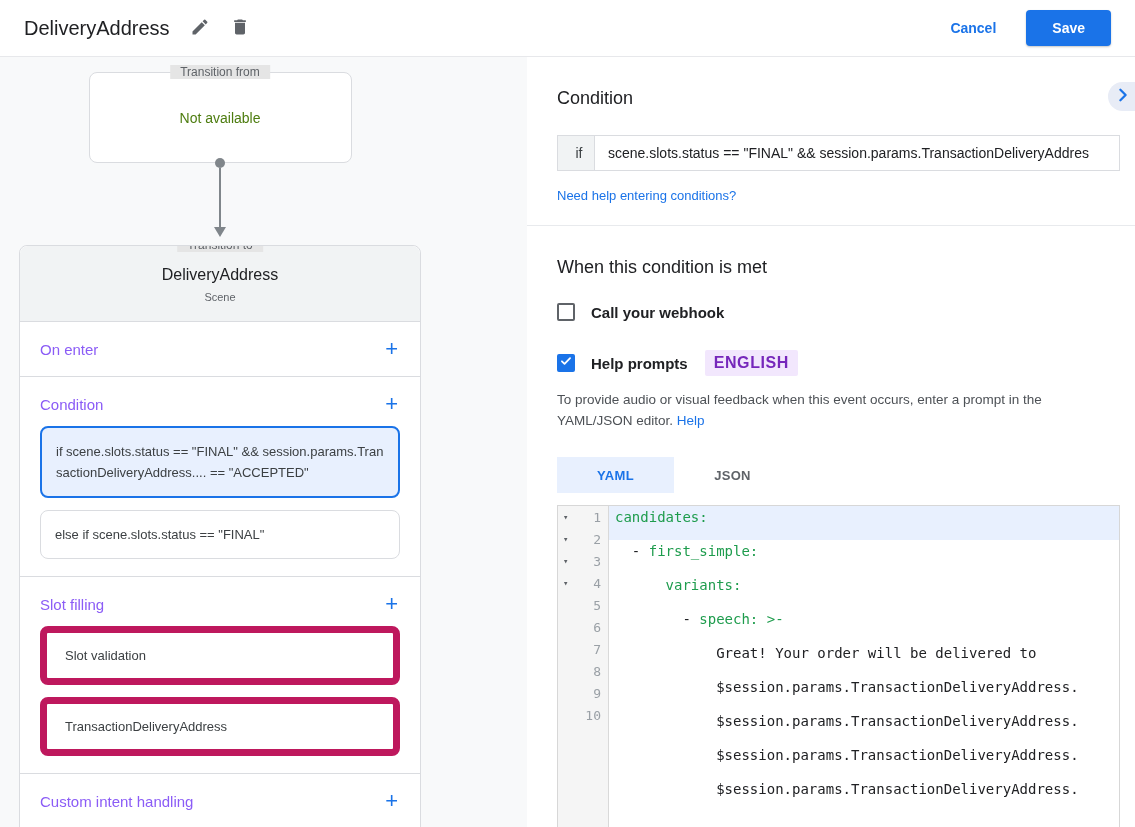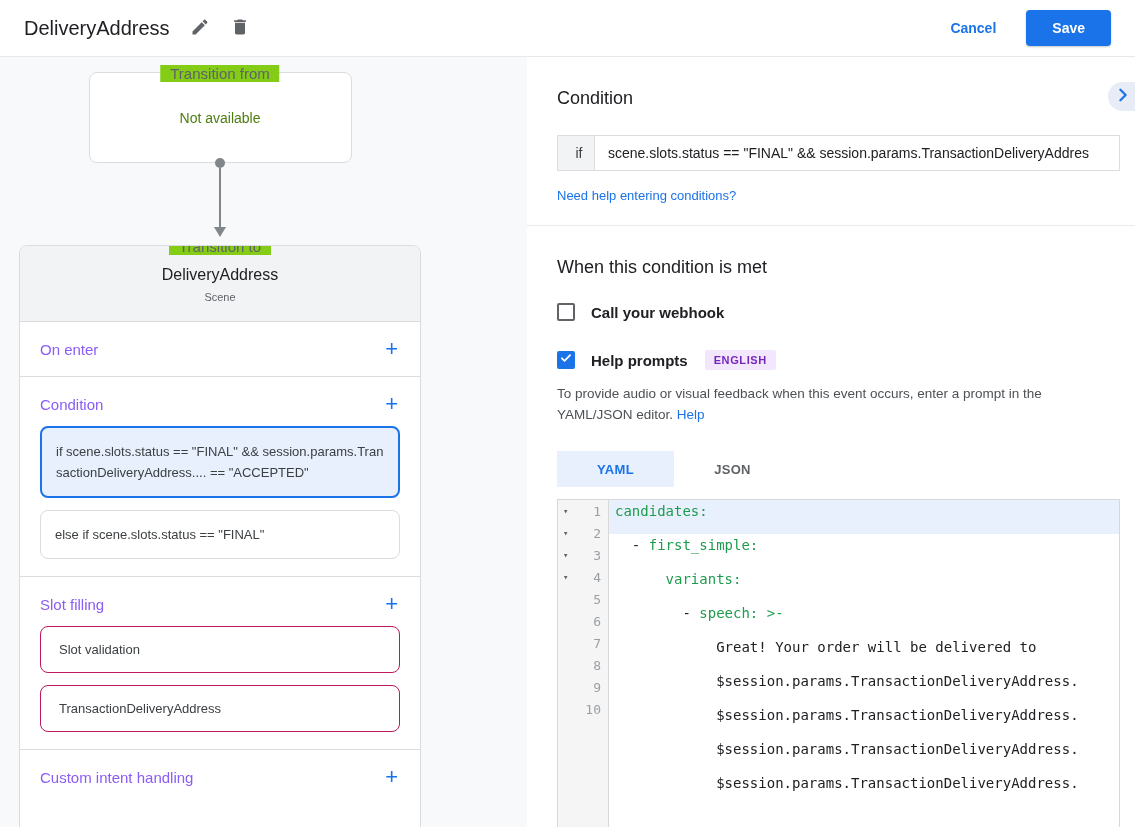--- a/index.html
+++ b/index.html
@@ -22,21 +22,21 @@
     font-family:inherit; box-shadow:0 1px 2px rgba(60,64,67,.3); }
 
   .main { display:flex; height:770px; }
 
   
   .left { width:527px; background:#f8f9fa; padding-top:15px; overflow:hidden; }
   .flow-col { width:402px; margin-left:19px; }
   .legend-box { position:relative; background:#fff; border:1px solid #dadce0;
     border-radius:8px; }
   .legend { position:absolute; top:-8px; left:50%; transform:translateX(-50%);
-    background:#84cc16; padding:0 10px; font-size:15px; color:#5f6368;
+    background:#e5e5e5; padding:0 10px; font-size:12px; color:#5f6368;
     white-space:nowrap; }
   .from-box { width:263px; height:91px; margin:0 auto; display:flex;
     align-items:center; justify-content:center; }
   .from-value { font-size:14px; color:#4d7c0f; }
   .connector { width:263px; margin:0 auto; height:82px; position:relative; }
   .connector .dot { position:absolute; left:50%; top:-5px; margin-left:-5px;
     width:10px; height:10px; border-radius:50%; background:#80868b; }
   .connector .vline { position:absolute; left:50%; top:5px; margin-left:-1px;
     width:2px; height:60px; background:#80868b; }
   .connector .ahead { position:absolute; left:50%; top:64px; margin-left:-6px;
@@ -51,21 +51,21 @@
   .sec { border-bottom:1px solid #dadce0; padding:17px 20px; }
   .sec:last-child { border-bottom:none; }
   .sec-head { display:flex; align-items:center; justify-content:space-between; }
   .sec-label { font-size:15px; color:#8b5cf6; }
   .plus-btn { border:none; background:none; color:#1a73e8; font-size:22px;
     font-weight:300; line-height:20px; cursor:pointer; padding:0 2px; }
   .cond-box { border:1px solid #dadce0; border-radius:8px; background:#fff;
     padding:13px 14px; font-size:13px; line-height:21px; color:#3c4043;
     margin-top:12px; word-break:break-all; cursor:pointer; }
   .cond-box.selected { background:#e8f0fe; border:2px solid #1a73e8; }
-  .slot-box { border:1px solid #be185d; border-radius:8px; background:#fff;
+  .slot-box { border:7px solid #be185d; border-radius:8px; background:#fff;
     padding:15px 18px; font-size:13px; color:#3c4043; margin-top:12px;
     cursor:pointer; }
 
   
   .right { flex:1; background:#fff; position:relative; }
   .rp-pad { padding-left:30px; width:593px; }
   .rp-title { font-size:18px; font-weight:normal; color:#202124; }
   .sec1 { padding-top:31px; }
   .collapse-btn { position:absolute; right:0; top:25px; width:27px; height:29px;
     background:#e8ecf6; border:none; border-radius:15px 0 0 15px; cursor:pointer;
@@ -81,21 +81,21 @@
   .divider { border:none; border-top:1px solid #e8eaed; margin-top:21px; }
   .sec2 { padding-top:31px; }
   .chk-row { display:flex; align-items:center; margin-top:25px; }
   .chk-row + .chk-row { margin-top:29px; }
   .checkbox { width:18px; height:18px; border:2px solid #5f6368; border-radius:2px;
     background:#fff; cursor:pointer; flex:none; }
   .checkbox.checked { background:#1a73e8; border-color:#1a73e8; display:flex;
     align-items:center; justify-content:center; }
   .chk-label { font-size:15px; font-weight:bold; color:#202124; margin-left:16px; }
   .lang-badge { margin-left:17px; background:#f2e7fd; color:#7627bb;
-    font-size:11px; font-weight:bold; letter-spacing:.6px; padding:4px 9px;
+    font-size:16px; font-weight:bold; letter-spacing:.6px; padding:4px 9px;
     border-radius:2px; }
   .hint { margin-top:13px; font-size:13.5px; line-height:21px; color:#4d5156;
     width:563px; }
   .hint a { color:#1a73e8; text-decoration:none; }
   .tabs { display:flex; margin-top:26px; }
   .tab { width:117px; height:36px; display:flex; align-items:center;
     justify-content:center; font-size:13px; font-weight:bold; letter-spacing:.3px;
     color:#5f6368; cursor:pointer; }
   .tab.active { background:#e8f0fe; color:#1a73e8; }
 

